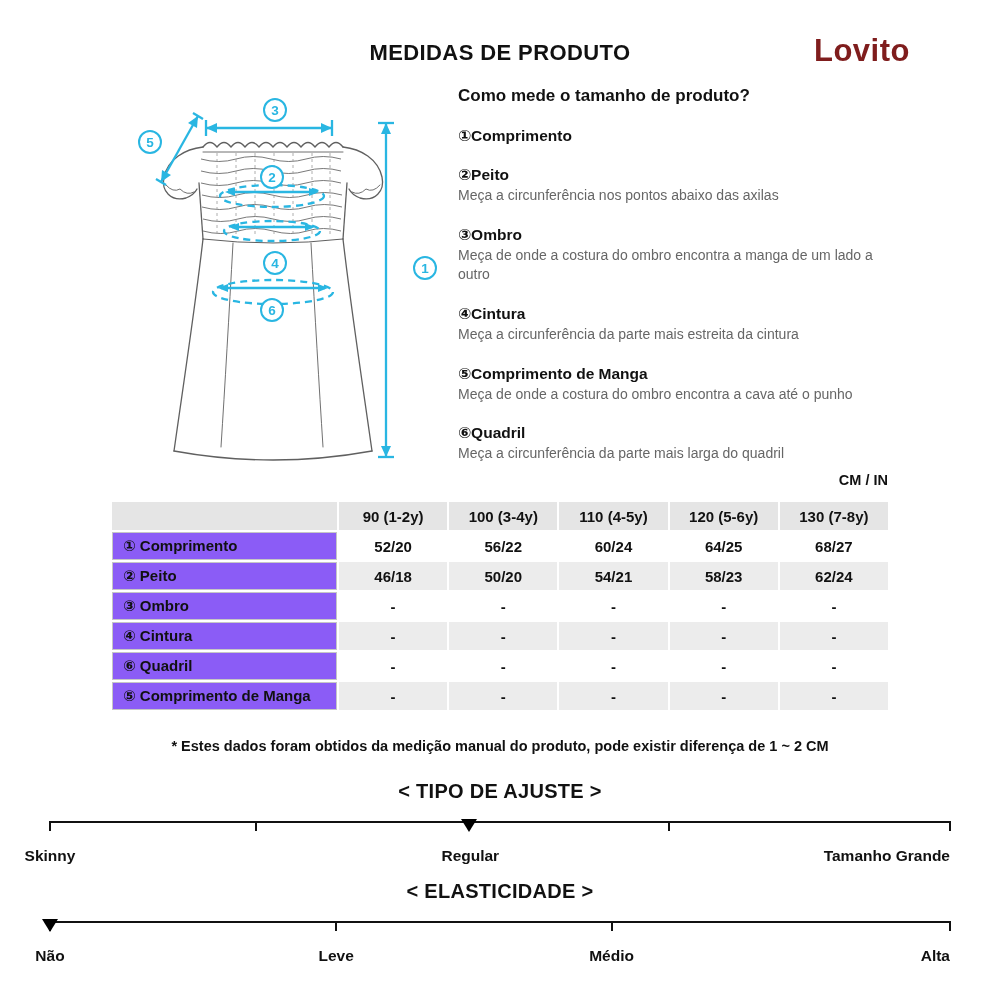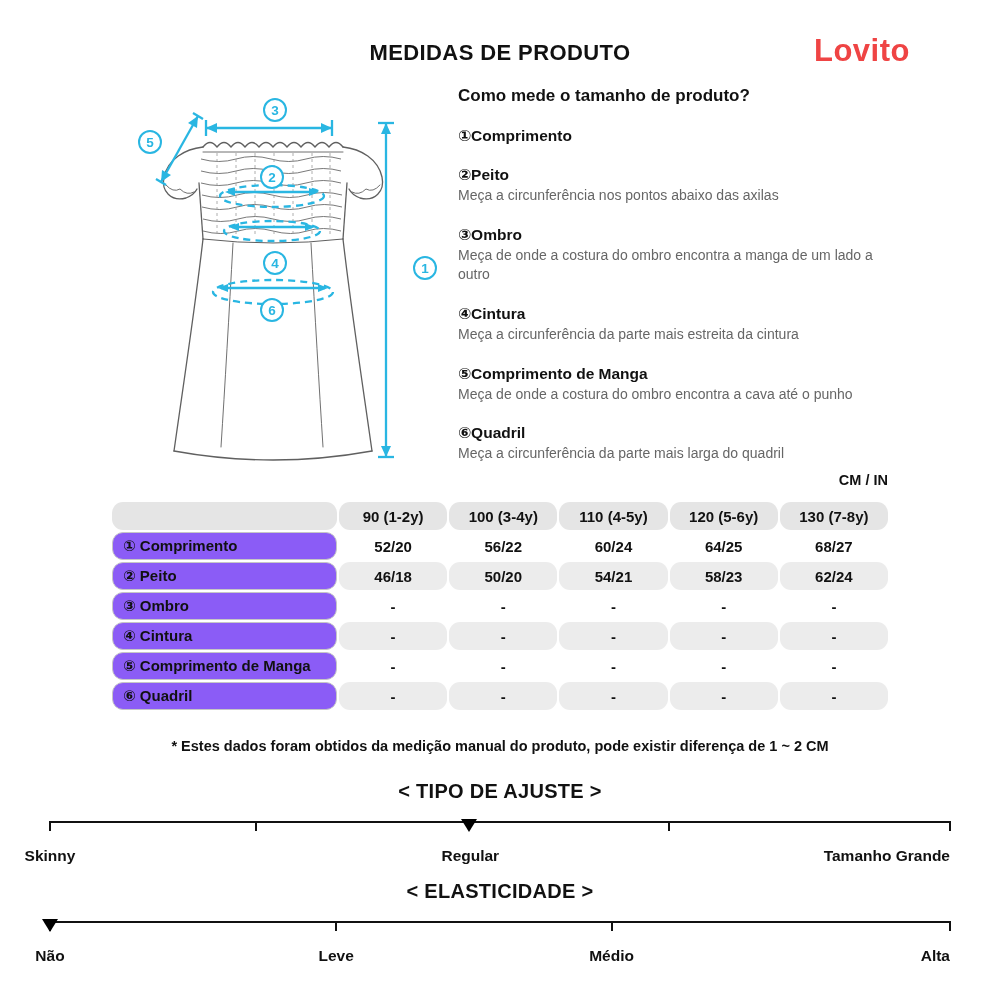--- a/index.html
+++ b/index.html
@@ -10,38 +10,38 @@
     color:#111; position:relative; overflow:hidden;
   }
   .canvas { position:relative; width:1000px; height:1000px; }
 
   .page-title {
     position:absolute; top:40px; left:0; width:1000px; text-align:center;
     font-size:22px; font-weight:bold; letter-spacing:0.4px; margin:0;
   }
   .brand {
     position:absolute; top:33px; right:90px;
-    font-size:31px; font-weight:800; letter-spacing:0.5px; color:#ef4444;
+    font-size:31px; font-weight:800; letter-spacing:0.5px; color:#7f1d1d;
   }
 
   .diagram { position:absolute; left:115px; top:85px; width:330px; height:395px; }
 
   .guide { position:absolute; left:458px; top:86px; width:432px; }
   .guide-heading { font-size:17px; font-weight:bold; margin:0 0 10px 0; }
   .g-label { font-size:15.5px; font-weight:bold; margin-top:21px; }
   .g-desc  { font-size:14px; color:#666; line-height:1.35; margin-top:2px; }
 
   .unit-label { position:absolute; top:472px; right:112px; font-size:14.5px; font-weight:bold; }
 
   .size-table {
     position:absolute; left:110px; top:500px; width:780px;
     border-collapse:separate; border-spacing:2px; table-layout:fixed;
     font-size:15px;
   }
-  .size-table th, .size-table td { height:28px; text-align:center; font-weight:bold; padding:0 4px;border-radius:11px; }
+  .size-table th, .size-table td { height:28px; text-align:center; font-weight:bold; padding:0 4px; }
   .size-table col.lblcol { width:225px; }
   .size-table thead th { background:#e5e5e5; }
   .size-table td.rlabel {
     background:#8b5cf6; border:1px solid #c6c6c6;
     text-align:left; padding-left:10px;
   }
   .size-table tbody tr:nth-child(even) td.val { background:#ececec; }
   .size-table tbody tr:nth-child(odd)  td.val { background:#ffffff; }
 
   .footnote {
@@ -236,29 +236,29 @@
       </tr>
       <tr>
         <td class="rlabel">④ Cintura</td>
         <td class="val">-</td>
         <td class="val">-</td>
         <td class="val">-</td>
         <td class="val">-</td>
         <td class="val">-</td>
       </tr>
       <tr>
+        <td class="rlabel">⑥ Quadril</td>
+        <td class="val">-</td>
+        <td class="val">-</td>
+        <td class="val">-</td>
+        <td class="val">-</td>
+        <td class="val">-</td>
+      </tr>
+      <tr>
         <td class="rlabel">⑤ Comprimento de Manga</td>
-        <td class="val">-</td>
-        <td class="val">-</td>
-        <td class="val">-</td>
-        <td class="val">-</td>
-        <td class="val">-</td>
-      </tr>
-      <tr>
-        <td class="rlabel">⑥ Quadril</td>
         <td class="val">-</td>
         <td class="val">-</td>
         <td class="val">-</td>
         <td class="val">-</td>
         <td class="val">-</td>
       </tr>
     </tbody>
   </table>
 
   <p class="footnote">* Estes dados foram obtidos da medição manual do produto, pode existir diferença de 1 ~ 2 CM</p>

